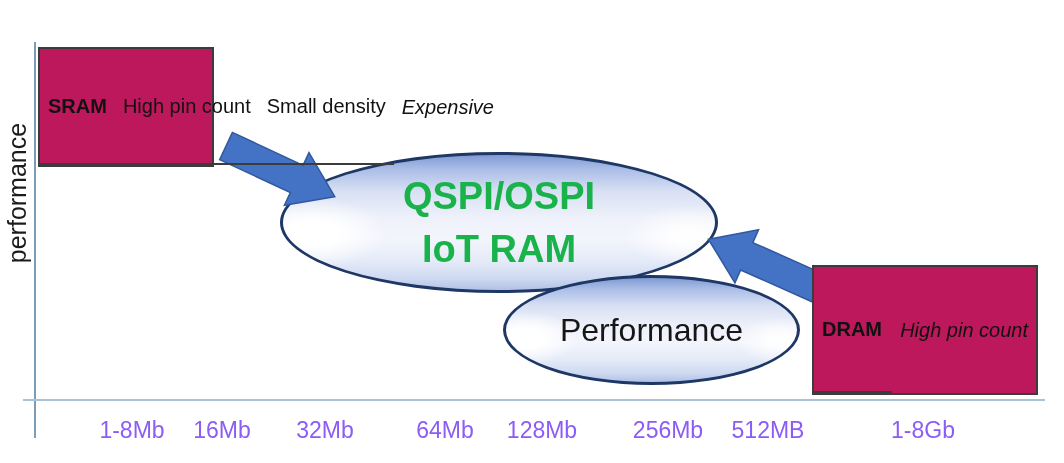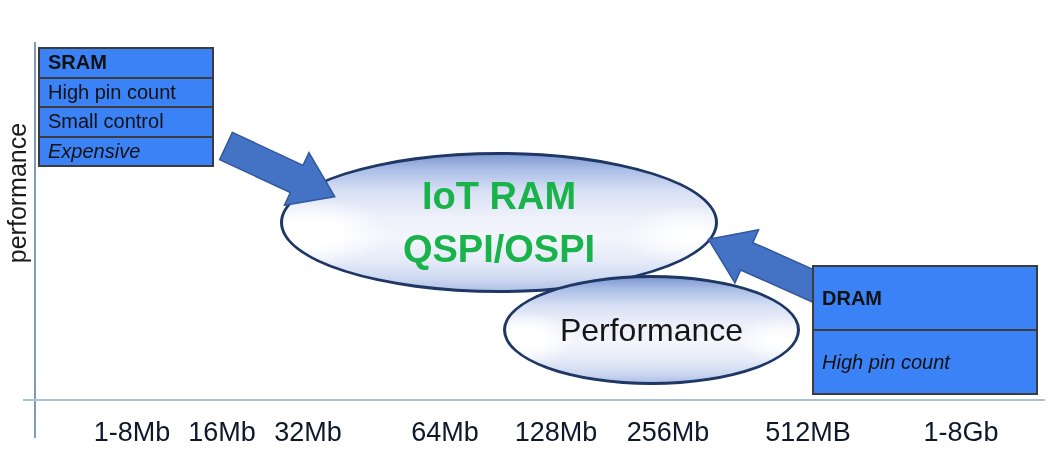--- a/index.html
+++ b/index.html
@@ -14,21 +14,21 @@
            background:#7d9cb5; z-index:1; }
   .hline { position:absolute; left:23px; top:399px; width:1022px; height:2px;
            background:#a9c2d5; z-index:1; }
   .ylabel {
     position:absolute; left:-58px; top:180px; width:150px; height:26px;
     line-height:26px; text-align:center; transform:rotate(-90deg);
     font-size:25px; color:#1b1b1b; z-index:1;
   }
   .xtick {
     position:absolute; top:417px; transform:translateX(-50%);
-    font-size:27px; color:#0f172a; white-space:nowrap; z-index:1;
+    font-size:23px; color:#8b5cf6; white-space:nowrap; z-index:1;
   }
 
   
   .bubble {
     position:absolute; box-sizing:border-box; border-radius:50%;
     border:3px solid #1e3765;
     background:
       radial-gradient(18% 26% at 6.5% 58%, #ffffff 0%, #ffffff 35%, rgba(255,255,255,0) 100%),
       radial-gradient(15% 22% at 94% 60%, rgba(255,255,255,0.95) 0%, rgba(255,255,255,0.85) 30%, rgba(255,255,255,0) 100%),
       linear-gradient(180deg, #7f9ad2 0%, #a9bce6 10%, #d8e0f4 27%, #eef1fa 46%, #f3f5fc 62%, #e4eaf8 79%, #cdd8f0 92%, #b1c1e7 100%);
@@ -43,22 +43,22 @@
                  font-size:32px; }
   .bubble.perf { left:503px; top:275px; width:297px; height:110px; z-index:4;
                  font-size:32px; }
 
   
   .arrows { position:absolute; left:0; top:0; z-index:5; }
   .arrows polygon { fill:#4472c4; stroke:#30589d; stroke-width:1.5; }
 
   
   .callout {
-    position:absolute; box-sizing:border-box; background:#3b82f6;
-    border:2px solid #3c3c3c; display:flex; flex-direction:column; z-index:6;
+    position:absolute; box-sizing:border-box; background:#be185d;
+    border:2px solid #3c3c3c; display:flex; flex-direction:row; z-index:6;
   }
   .callout .row {
     flex:1; display:flex; align-items:center; padding:0 8px;
     border-bottom:2px solid #3c3c3c; font-size:20px; color:#111;
     white-space:nowrap;
   }
   .callout .row:last-child { border-bottom:none;font-style:italic; }
   .callout .hdr { font-weight:bold; }
   .callout.sram { left:38px;  top:47px;  width:176px; height:120px; }
   .callout.dram { left:812px; top:265px; width:226px; height:130px; }
@@ -68,49 +68,49 @@
 
 <div class="canvas">
 
   <div class="vline"></div>
   <div class="hline"></div>
   <div class="ylabel">performance</div>
 
 
   <div class="bubble ctr">
     <div>
+      <div>QSPI/OSPI</div>
       <div>IoT RAM</div>
-      <div>QSPI/OSPI</div>
     </div>
   </div>
 
 
   <div class="bubble perf">
     <div>Performance</div>
   </div>
 
   <svg class="arrows" width="1064" height="463" viewBox="0 0 1064 463">
     <polygon transform="translate(226,146) rotate(25)" points="0,-15 78,-15 78,-29 120,0 78,29 78,15 0,15"></polygon>
     <polygon transform="translate(818,288) rotate(-156)" points="0,-15 78,-15 78,-29 120,0 78,29 78,15 0,15"></polygon>
   </svg>
 
   <div class="callout sram">
     <div class="row hdr">SRAM</div>
     <div class="row">High pin count</div>
-    <div class="row">Small control</div>
+    <div class="row">Small density</div>
     <div class="row">Expensive</div>
   </div>
 
   <div class="callout dram">
     <div class="row hdr">DRAM</div>
     <div class="row">High pin count</div>
   </div>
 
   <span class="xtick" style="left:132px">1-8Mb</span>
   <span class="xtick" style="left:222px">16Mb</span>
-  <span class="xtick" style="left:308px">32Mb</span>
+  <span class="xtick" style="left:325px">32Mb</span>
   <span class="xtick" style="left:445px">64Mb</span>
-  <span class="xtick" style="left:556px">128Mb</span>
+  <span class="xtick" style="left:542px">128Mb</span>
   <span class="xtick" style="left:668px">256Mb</span>
-  <span class="xtick" style="left:808px">512MB</span>
-  <span class="xtick" style="left:961px">1-8Gb</span>
+  <span class="xtick" style="left:768px">512MB</span>
+  <span class="xtick" style="left:923px">1-8Gb</span>
 
 </div>
 
 </body></html>

